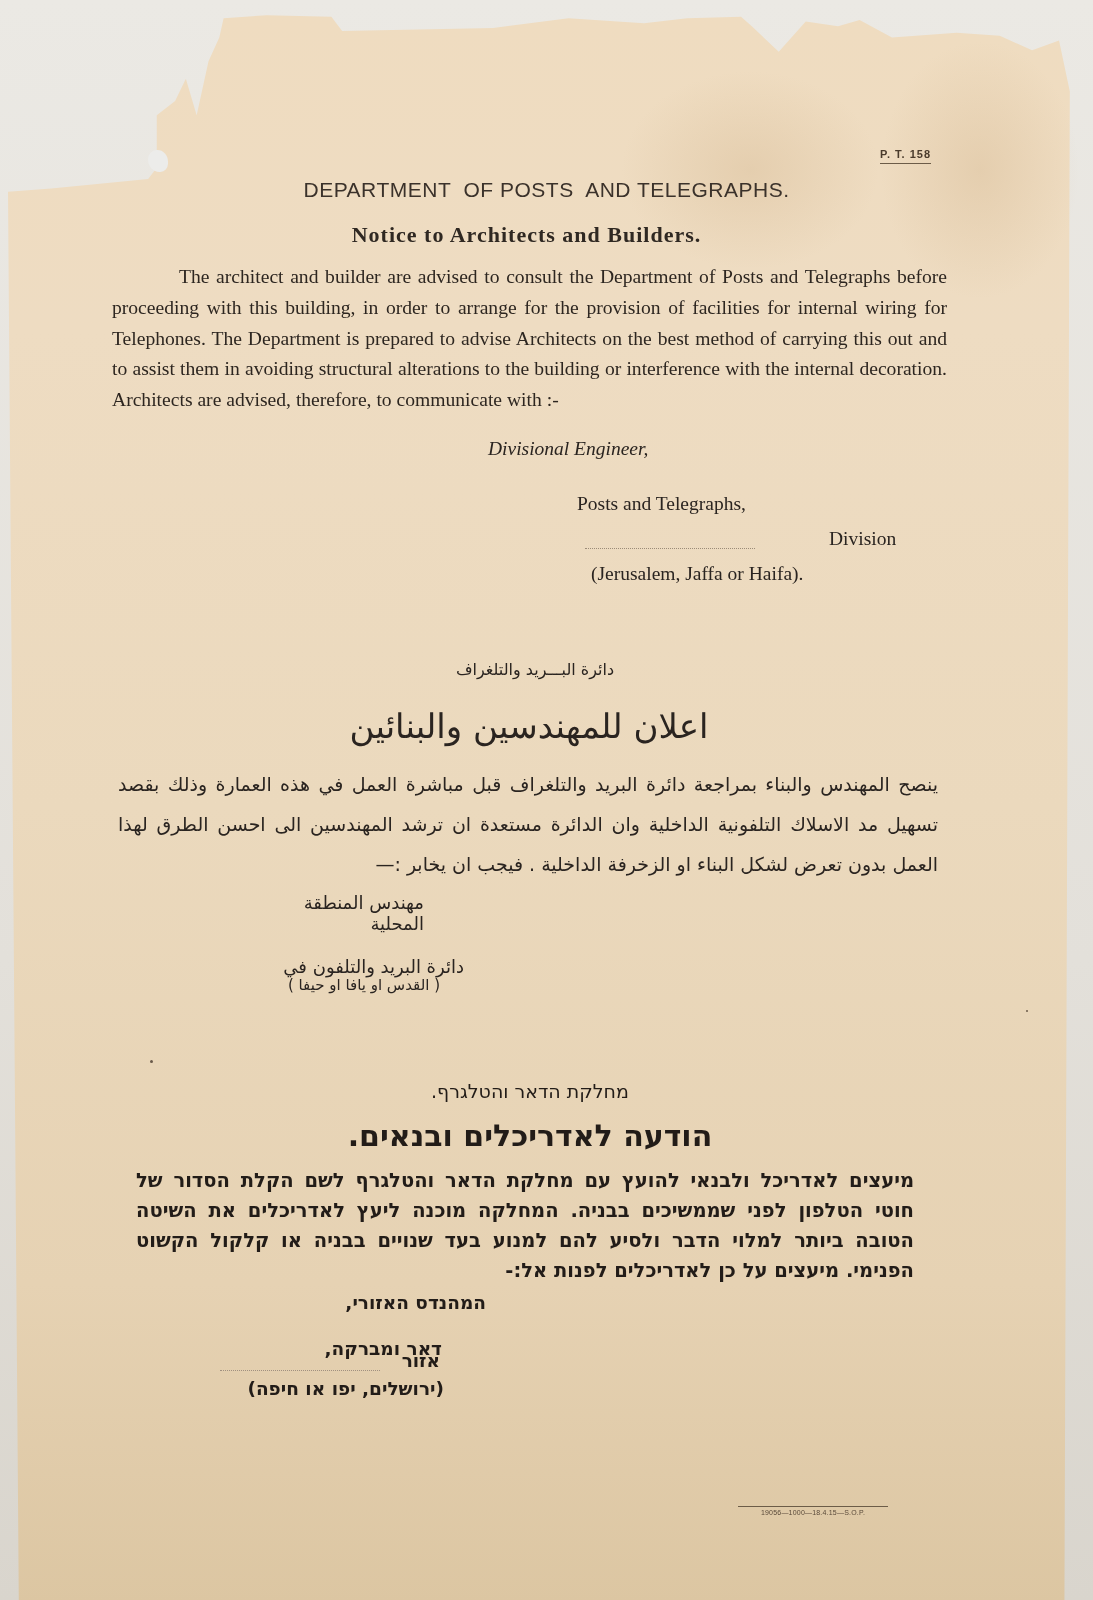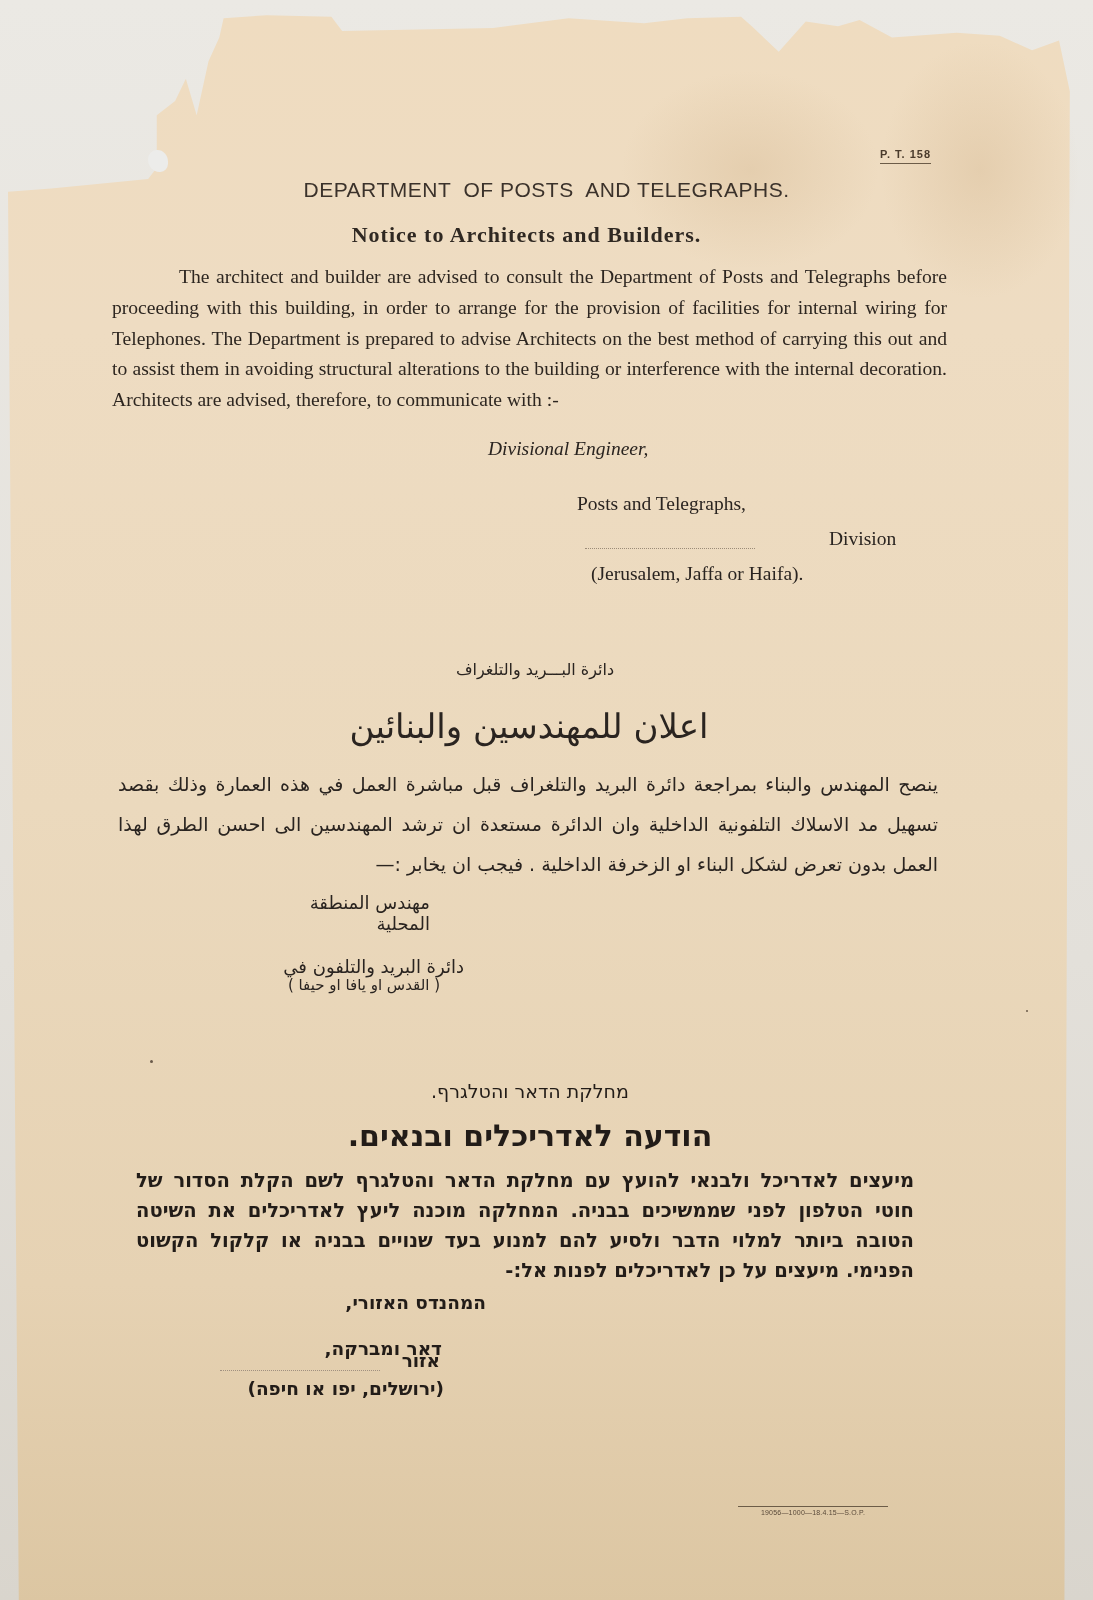--- a/index.html
+++ b/index.html
@@ -187,21 +187,21 @@
 <div class="text addr-line" style="left:488px; top:438px;font-style:italic;">Divisional Engineer,</div>
 <div class="text addr-line" style="left:577px; top:493px;">Posts and Telegraphs,</div>
 <div class="dotted"></div>
 <div class="text addr-line" style="left:813px; top:528px;margin-left:16px;">Division</div>
 <div class="text addr-line" style="left:591px; top:563px;">(Jerusalem, Jaffa or Haifa).</div>
 
 <div class="text ar ar-dept">دائرة البـــريد والتلغراف</div>
 <div class="text ar ar-title">اعلان للمهندسين والبنائين</div>
 <div class="text ar ar-body">ينصح المهندس والبناء بمراجعة دائرة البريد والتلغراف قبل مباشرة العمل في هذه العمارة وذلك بقصد تسهيل مد الاسلاك التلفونية الداخلية وان الدائرة مستعدة ان ترشد المهندسين الى احسن الطرق لهذا العمل بدون تعرض لشكل البناء او الزخرفة الداخلية . فيجب ان يخابر :—</div>
 
-<div class="text ar ar-addr" style="left:260px; top:892px; width:170px; text-align:right;">مهندس المنطقة المحلية</div>
+<div class="text ar ar-addr" style="left:254px; top:892px; width:170px; text-align:right;">مهندس المنطقة المحلية</div>
 <div class="text ar ar-addr" style="left:236px; top:956px; width:228px; text-align:right;">دائرة البريد والتلفون في</div>
 <div class="text ar ar-addr" style="left:250px; top:976px; width:190px; text-align:right; font-size:15px;">( القدس او يافا او حيفا )</div>
 
 <div class="speck" style="left:150px; top:1060px;"></div>
 <div class="speck" style="left:1026px; top:1010px; width:2px; height:2px;"></div>
 
 <div class="text he he-dept">מחלקת הדאר והטלגרף.</div>
 <div class="text he he-title">הודעה לאדריכלים ובנאים.</div>
 <div class="text he he-body">מיעצים לאדריכל ולבנאי להועץ עם מחלקת הדאר והטלגרף לשם הקלת הסדור של חוטי הטלפון לפני שממשיכים בבניה. המחלקה מוכנה ליעץ לאדריכלים את השיטה הטובה ביותר למלוי הדבר ולסיע להם למנוע בעד שנויים בבניה או קלקול הקשוט הפנימי. מיעצים על כן לאדריכלים לפנות אל:-</div>
 

